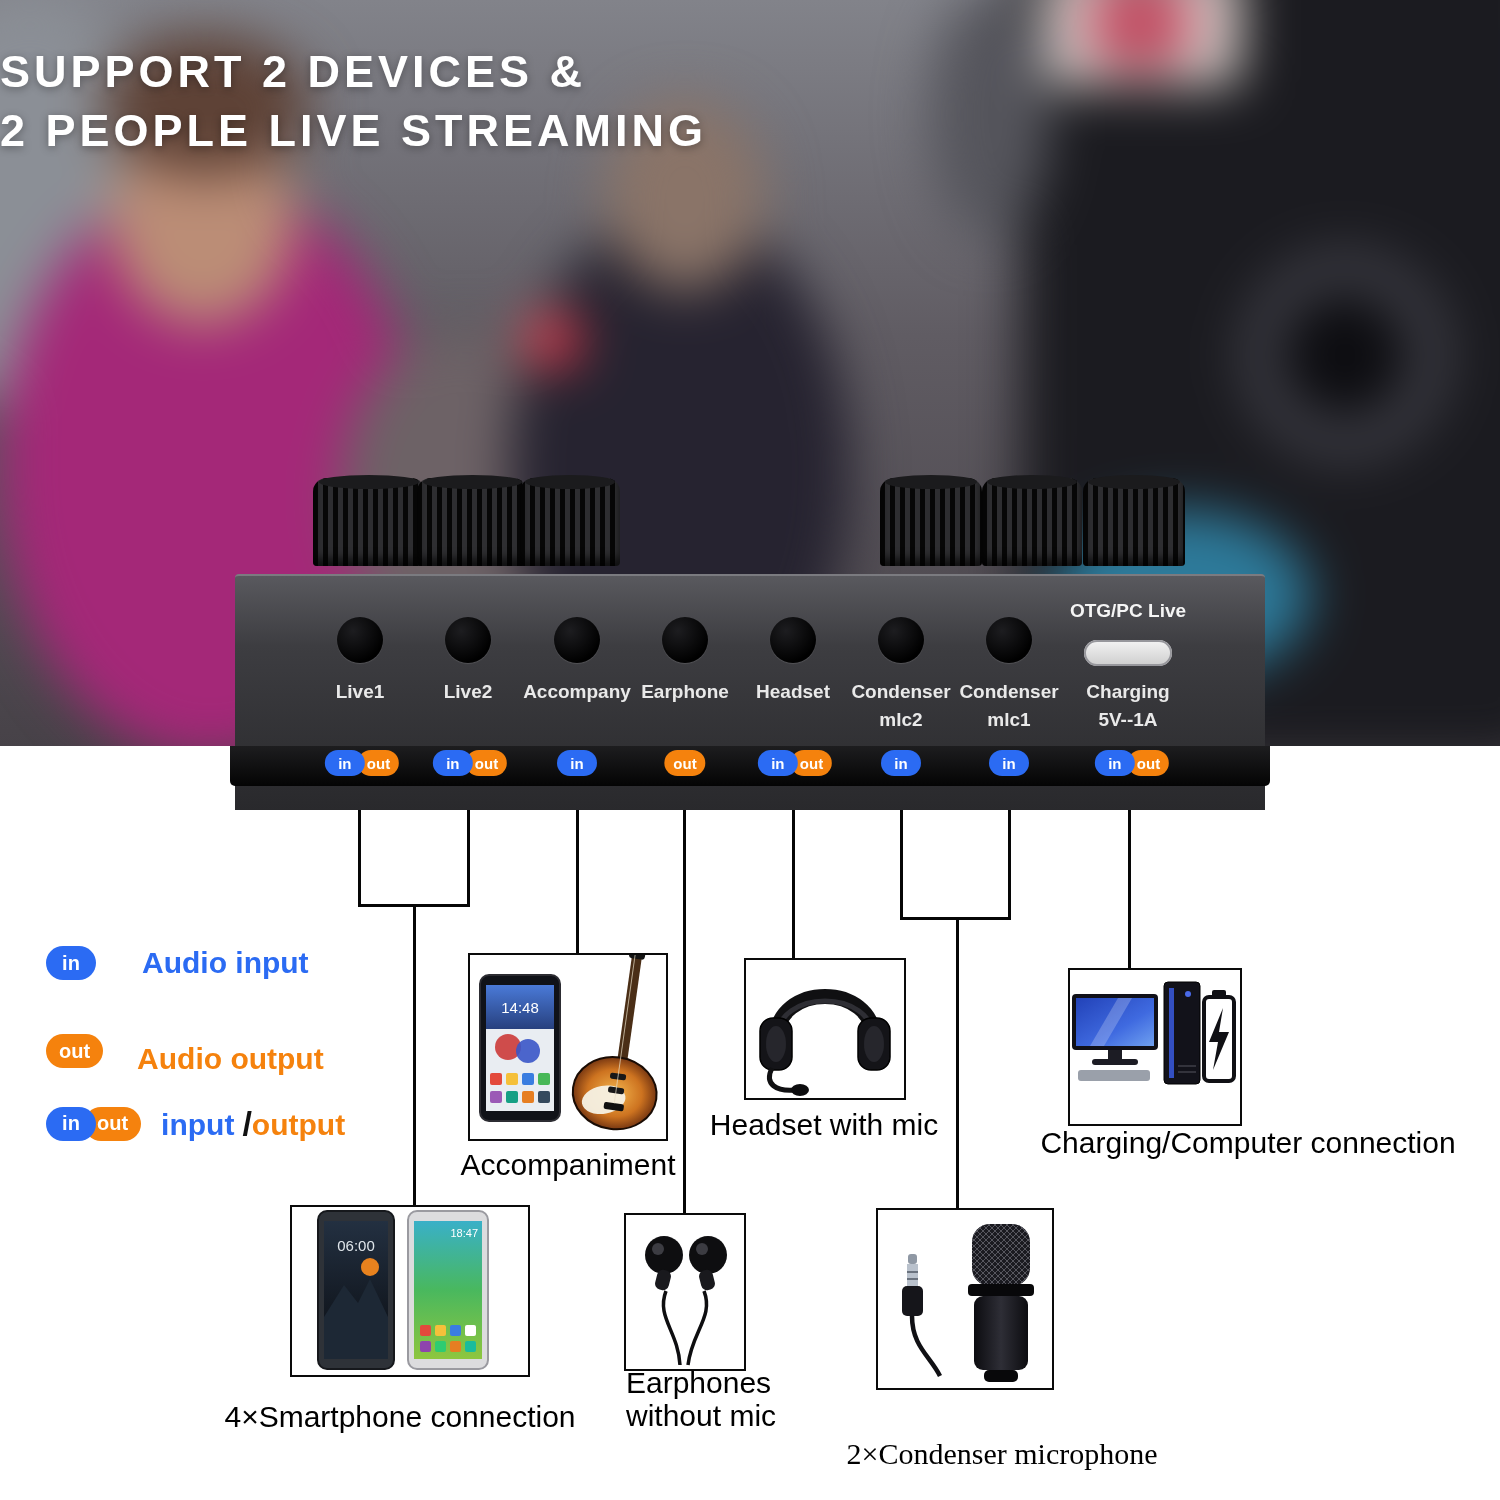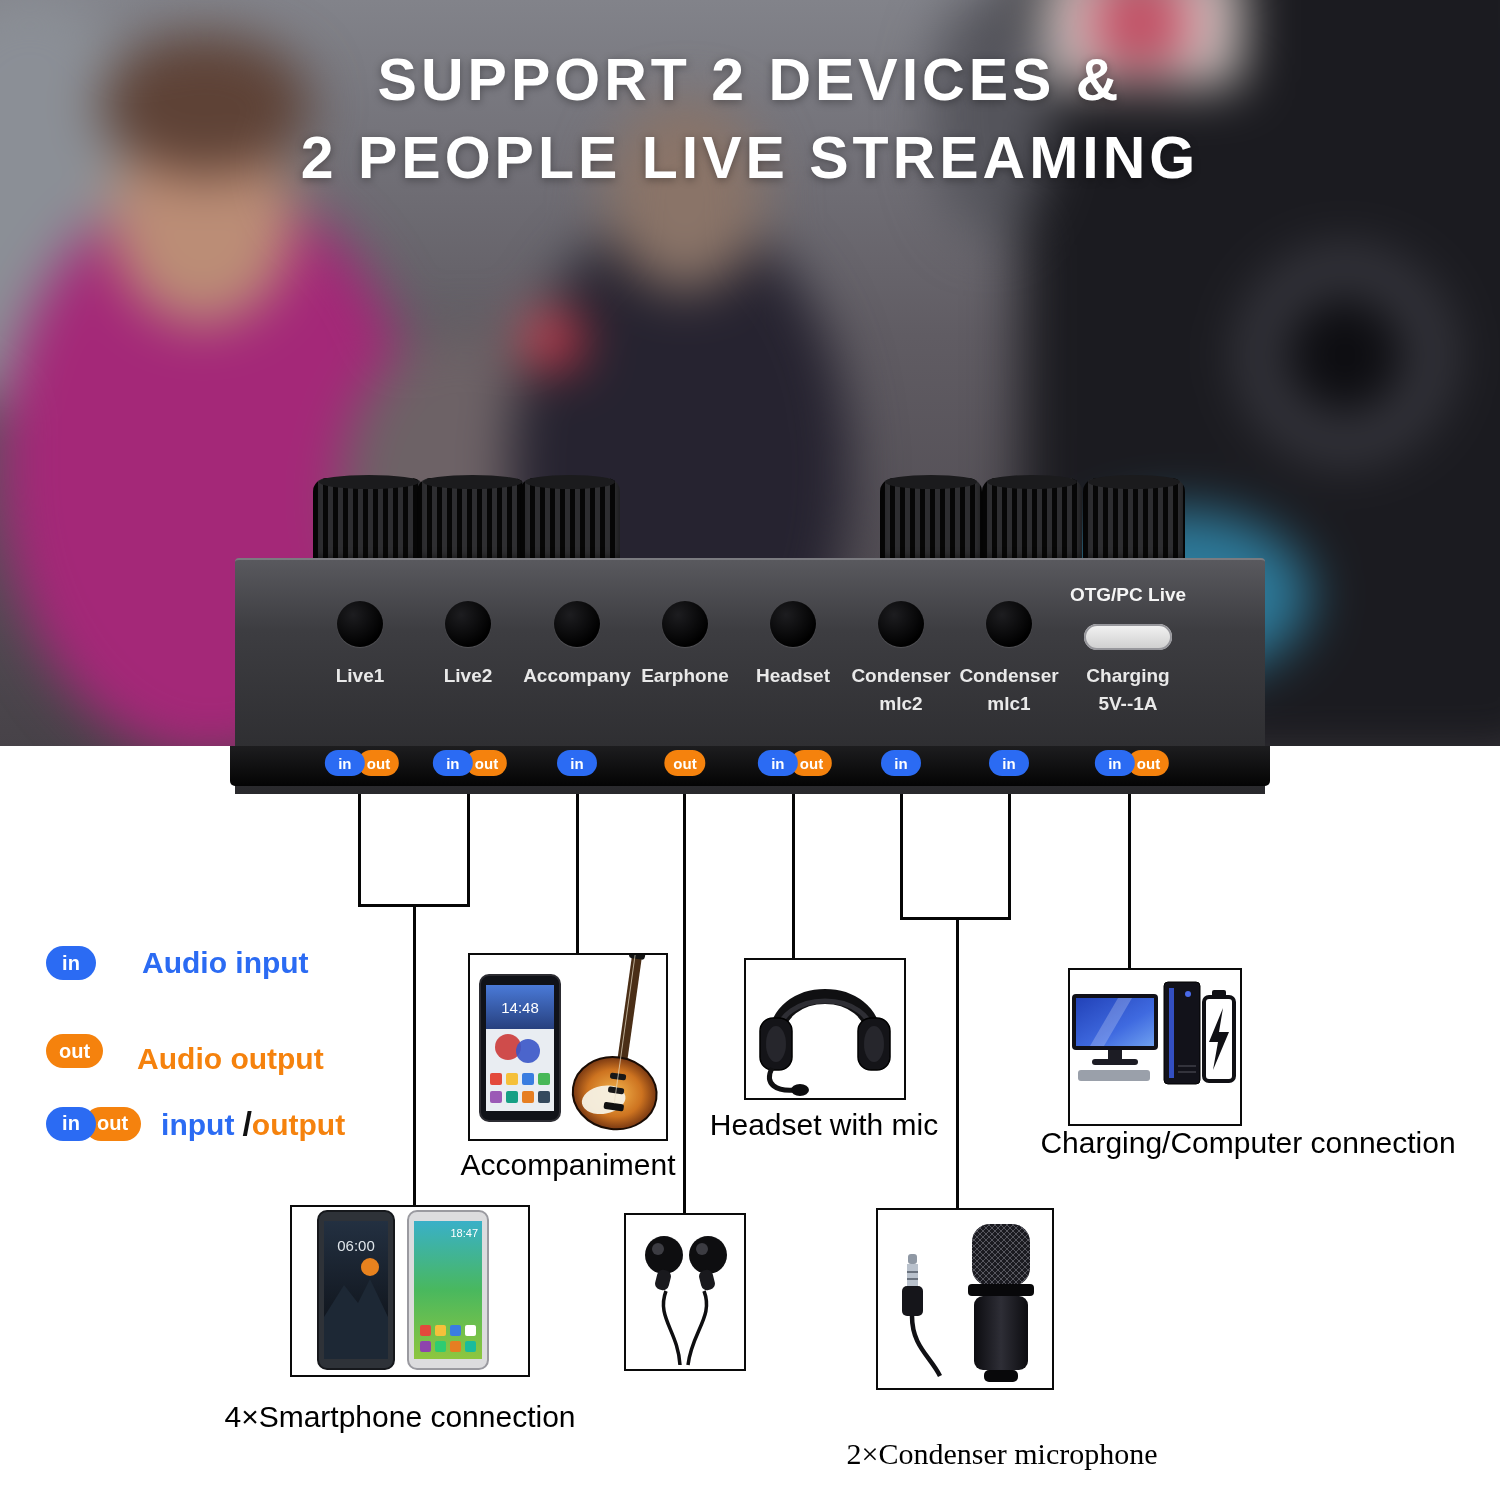--- a/index.html
+++ b/index.html
@@ -11,32 +11,32 @@
   body{font-family:"Liberation Sans",sans-serif;background:#fff;position:relative;overflow:hidden;}
   .canvas{position:absolute;left:0;top:0;width:1500px;height:1500px;}
 
   
   .photo{position:absolute;left:0;top:0;width:1500px;height:746px;overflow:hidden;
          background:linear-gradient(180deg,#82838a 0%,#605c63 45%,#474248 100%);}
   .blobs{position:absolute;inset:-50px;filter:blur(26px);}
   .blob{position:absolute;border-radius:50%;}
 
   
-  .title{position:absolute;top:42px;left:0;width:1500px;text-align:center;color:#fff;
-         font-weight:bold;font-size:59px;letter-spacing:4px;line-height:1.32;
+  .title{position:absolute;top:42px;left:0;width:1500px;text-align:left;color:#fff;
+         font-weight:bold;font-size:45px;letter-spacing:4px;line-height:1.32;
          text-shadow:0 2px 8px rgba(0,0,0,.35);}
 
   
   .mixer{position:absolute;left:235px;top:478px;width:1030px;height:312px;}
   .knob{position:absolute;top:0;height:88px;border-radius:14px 14px 4px 4px;
         background:repeating-linear-gradient(90deg,#070707 0 5px,#2e2e31 5px 10px);
         box-shadow:inset 0 -8px 10px rgba(0,0,0,.65);}
   .knob::before{content:"";position:absolute;left:5%;right:5%;top:-3px;height:14px;
         background:#1b1b1d;border-radius:50%;}
-  .panel{position:absolute;left:0;top:80px;width:1030px;height:236px;
+  .panel{position:absolute;left:0;top:96px;width:1030px;height:236px;
         background:linear-gradient(180deg,#59595e 0%,#3d3d41 30%,#29292c 100%);
         border-top:2px solid #7b7b80;border-radius:4px 4px 0 0;}
   .front{position:absolute;left:-5px;top:268px;width:1040px;height:40px;
         background:linear-gradient(180deg,#1d1d1f,#040404);border-radius:0 0 5px 5px;}
   .hole{position:absolute;top:41px;width:46px;height:46px;margin-left:-23px;border-radius:50%;
         background:radial-gradient(circle at 35% 30%,#1d1d20,#000 72%);
         box-shadow:0 1px 1px rgba(255,255,255,.12);}
   .usb{position:absolute;top:64px;width:88px;height:26px;margin-left:-44px;border-radius:13px;
         background:linear-gradient(#f4f4f4,#cdcdcd);box-shadow:inset 0 0 0 2px #97979c;}
   .otg{position:absolute;top:24px;transform:translateX(-50%);color:#f5f5f5;font-weight:bold;
@@ -338,20 +338,24 @@
       <circle cx="38" cy="40" r="19" fill="#0e0e10"></circle>
       <circle cx="32" cy="34" r="6" fill="#3c3c42"></circle>
       <rect x="30" y="55" width="14" height="20" rx="6" fill="#19191d" transform="rotate(14 37 65)"></rect>
       <path d="M40,76 C30,102 52,116 54,150" stroke="#0e0e10" stroke-width="3.5" fill="none"></path>
       <circle cx="82" cy="40" r="19" fill="#0e0e10"></circle>
       <circle cx="76" cy="34" r="6" fill="#3c3c42"></circle>
       <rect x="74" y="55" width="14" height="20" rx="6" fill="#19191d" transform="rotate(-14 81 65)"></rect>
       <path d="M78,76 C88,102 66,116 62,150" stroke="#0e0e10" stroke-width="3.5" fill="none"></path>
     </svg>
   </div>
+  <div class="device-label-left" style="left:626px;top:1366px;">
+    <div>Earphones</div>
+    <div>without mic</div>
+  </div>
 
   <div class="device-box" style="left:876px;top:1208px;width:178px;height:182px;">
     <svg viewBox="0 0 174 178" width="174" height="178">
       <defs>
         <pattern id="mesh" width="6" height="6" patternUnits="userSpaceOnUse">
           <path d="M0,0 L6,6 M6,0 L0,6" stroke="#56565e" stroke-width="1"></path>
         </pattern>
         <linearGradient id="micbody" x1="0" y1="0" x2="1" y2="0">
           <stop offset="0" stop-color="#0c0c10"></stop>
             <stop offset="0.5" stop-color="#2e2e36"></stop>

